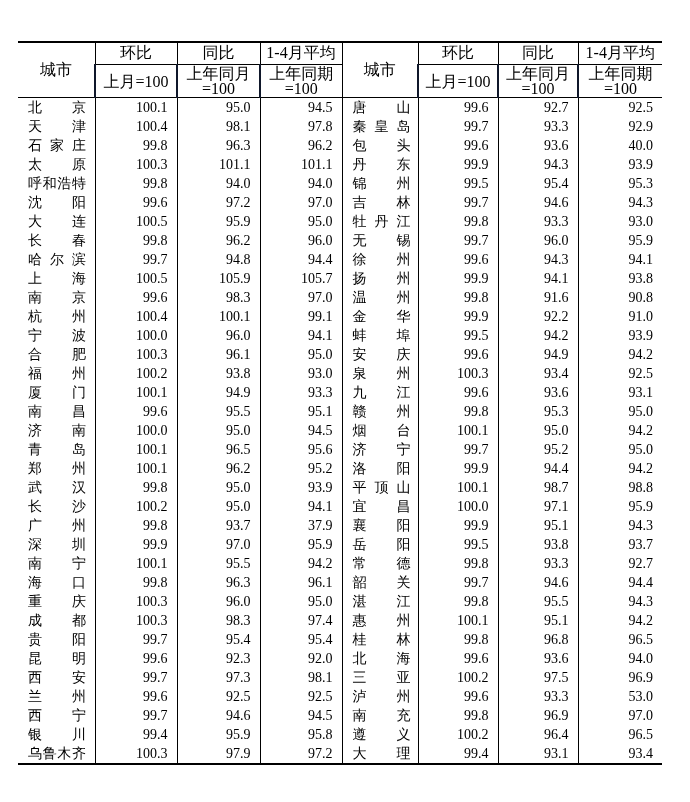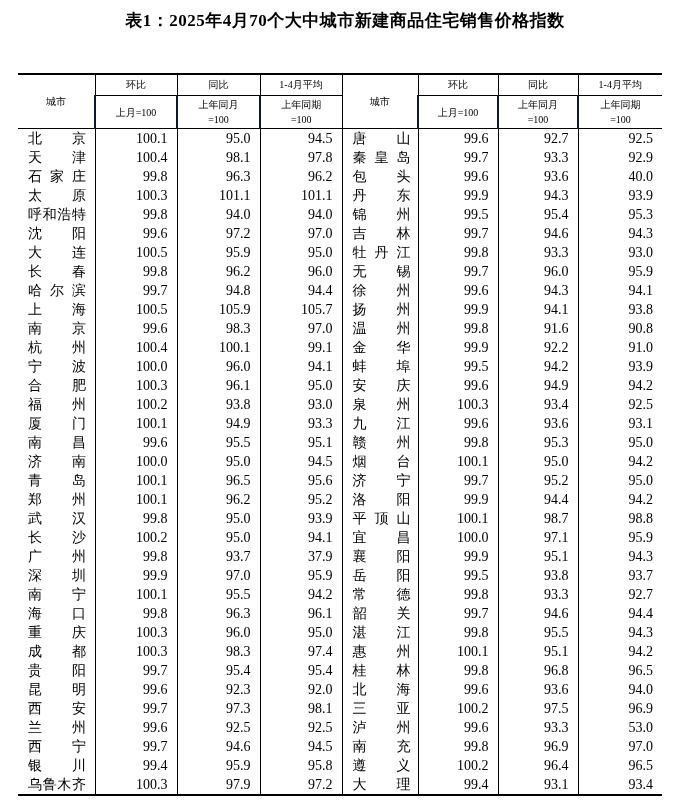--- a/index.html
+++ b/index.html
@@ -41,21 +41,21 @@
   col.c-city2 { width: 76px; }
   col.c-mom2  { width: 80px; }
   col.c-yoy2  { width: 80px; }
   col.c-avg2  { width: 84px; }
   thead th {
     font-weight: normal;
     text-align: center;
     vertical-align: middle;
     border-bottom: 1px solid #000;
     padding: 0;
-    font-size: 10px;
+    font-size: 16px;
   }
   thead tr.h1 th { height: 20px; }
   thead tr.h2 th { height: 32px; white-space: pre-line; line-height: 15px; }
   thead th + th { border-left: 1px solid #000; }
   thead tr.h2 th { border-left: 2px solid #0f172a; }
   tbody td {
     height: 19px;
     padding: 0;
     vertical-align: middle;
     border: none;
@@ -73,21 +73,20 @@
     justify-content: space-between;
     font-size: 14px;
     line-height: 19px;
   }
   .city-name span { display: inline-block; }
 </style>
 </head>
 <body>
 
 <div class="page">
-  <h1 class="title">表1：2025年4月70个大中城市新建商品住宅销售价格指数</h1>
 
   <table class="idx">
     <colgroup>
       <col class="c-city">
         <col class="c-mom">
         <col class="c-yoy">
         <col class="c-avg">
       <col class="c-city2">
         <col class="c-mom2">
         <col class="c-yoy2">

